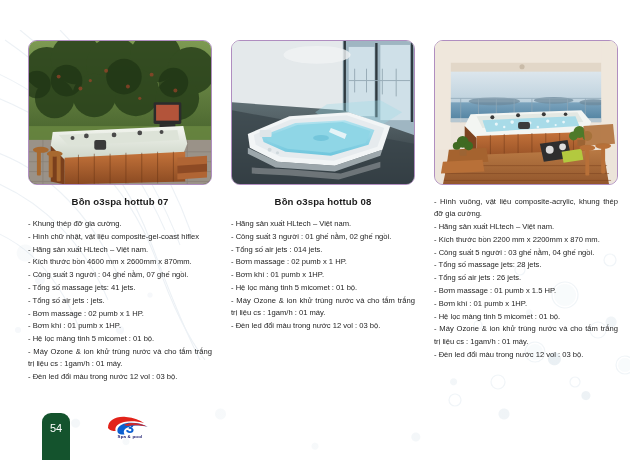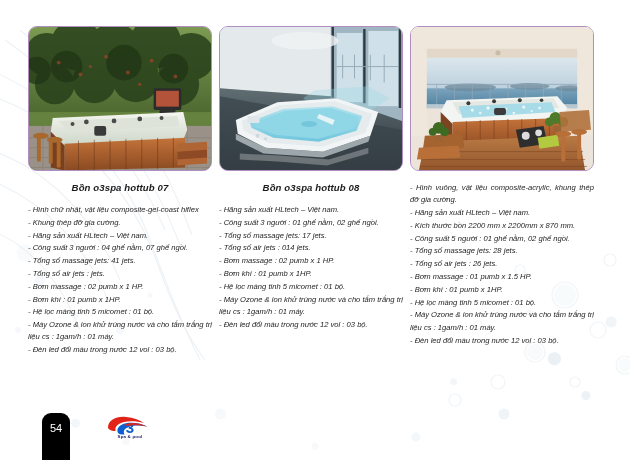--- a/index.html
+++ b/index.html
@@ -38,22 +38,22 @@
     pointer-events:none;opacity:.5;
   }
   .bg-splash2{
     position:absolute;right:-10px;top:120px;width:280px;height:300px;
     pointer-events:none;opacity:.45;
   }
   .content{position:absolute;inset:0;}
 
   
   .cols{
-    position:absolute;left:28px;top:26px;width:578px;
-    display:flex;gap:7px;font-style:italic;
+    position:absolute;left:28px;top:40px;width:578px;
+    display:flex;gap:19px;
   }
   .col{width:184px;}
 
   .photo-frame{
     width:184px;height:145px;
     border:1.2px solid #b08ec0;
     border-radius:9px;
     overflow:hidden;
     background:#ddd;
     position:relative;
@@ -75,21 +75,21 @@
     line-height:1.62;
     color:#1d1d1d;
     text-align:justify;
   }
   .specs p{margin:0 0 0.5px 0;}
 
   
   .page-tab{
     position:absolute;left:42px;top:413px;
     width:28px;height:47px;
-    background:#000000;
+    background:#14532d;
     border-radius:9px 9px 0 0;
     color:#ffffff;
     font-size:11px;
     text-align:center;
     line-height:30px;
   }
   .logo{
     position:absolute;left:104px;top:414px;
     width:52px;height:26px;
   }
@@ -224,23 +224,24 @@
               <rect x="8" y="110" width="4" height="26" rx="1"></rect>
               <rect x="20" y="112" width="4" height="26" rx="1"></rect>
               <ellipse cx="12" cy="110" rx="8" ry="3"></ellipse>
               <ellipse cx="26" cy="114" rx="8" ry="3"></ellipse>
               <rect x="28" y="116" width="4" height="26" rx="1"></rect>
             </g>
           </svg>
         </div>
         <div class="caption">Bồn o3spa hottub 07</div>
         <div class="specs">
+          <p>- Khung thép đỡ gia cường.</p>
           <p>- Hình chữ nhật, vật liệu composite-gel-coast hiflex</p>
-          <p>- Khung thép đỡ gia cường.</p>
           <p>- Hãng sản xuất HLtech – Việt nam.</p>
+          <p>- Kích thước bồn 4600 mm x 2600mm x 870mm.</p>
           <p>- Công suất 3 người : 04 ghế nằm, 07 ghế ngồi.</p>
           <p>- Tổng số massage jets: 41 jets.</p>
           <p>- Tổng số air jets :  jets.</p>
           <p>- Bơm massage : 02 pumb x 1 HP.</p>
           <p>- Bơm khí : 01 pumb x 1HP.</p>
           <p>- Hệ lọc màng tinh 5 micomet : 01 bộ.</p>
           <p>- Máy Ozone &amp; ion khử trùng nước và cho tắm trắng trị liệu cs : 1gam/h : 01 máy.</p>
           <p>- Đèn led đổi màu trong nước 12 vol : 03 bộ.</p>
         </div>
       </div>
@@ -298,21 +299,20 @@
             <path d="M16 108 L46 122 L104 126 L152 110 L150 116 L104 132 L44 128 L16 114 Z" fill="#c7d1d5" opacity=".7"></path>
             <g opacity=".28" fill="#ffffff">
               <path d="M20 128 L60 130 L110 134 L150 122 L150 128 L108 140 L58 136 L20 134 Z"></path>
             </g>
           </svg>
         </div>
         <div class="caption">Bồn o3spa hottub 08</div>
         <div class="specs">
           <p>- Hãng sản xuất HLtech – Việt nam.</p>
           <p>- Công suất 3 người : 01 ghế nằm, 02 ghế ngồi.</p>
-          <p>- Tổng số massage jets: 17 jets.</p>
           <p>- Tổng số air jets : 014 jets.</p>
           <p>- Bơm massage : 02 pumb x 1 HP.</p>
           <p>- Bơm khí : 01 pumb x 1HP.</p>
           <p>- Hệ lọc màng tinh 5 micomet : 01 bộ.</p>
           <p>- Máy Ozone &amp; ion khử trùng nước và cho tắm trắng trị liệu cs : 1gam/h : 01 máy.</p>
           <p>- Đèn led đổi màu trong nước 12 vol : 03 bộ.</p>
         </div>
       </div>
 
       <div class="col">
@@ -413,21 +413,21 @@
               <ellipse cx="154" cy="108" rx="8" ry="3"></ellipse>
               <ellipse cx="170" cy="106" rx="8" ry="3"></ellipse>
             </g>
             <path d="M150 86 L180 84 L182 104 L152 106 Z" fill="#b0713c" opacity=".9"></path>
           </svg>
         </div>
         <div class="specs">
           <p>- Hình vuông, vật liệu composite-acrylic, khung thép đỡ gia cường.</p>
           <p>- Hãng sản xuất HLtech – Việt nam.</p>
           <p>- Kích thước bồn 2200 mm  x 2200mm x 870 mm.</p>
-          <p>- Công suất 5 người : 01 ghế nằm, 02 ghế ngồi.</p>
+          <p>- Công suất 5 người : 03 ghế nằm, 04 ghế ngồi.</p>
           <p>- Tổng số massage jets: 28 jets.</p>
           <p>- Tổng số air jets : 26 jets.</p>
           <p>- Bơm massage : 01 pumb x 1.5 HP.</p>
           <p>- Bơm khí : 01 pumb x 1HP.</p>
           <p>- Hệ lọc màng tinh 5 micomet : 01 bộ.</p>
           <p>- Máy Ozone &amp; ion khử trùng nước và cho tắm trắng trị liệu cs : 1gam/h : 01 máy.</p>
           <p>- Đèn led đổi màu trong nước 12 vol : 03 bộ.</p>
         </div>
       </div>
 

